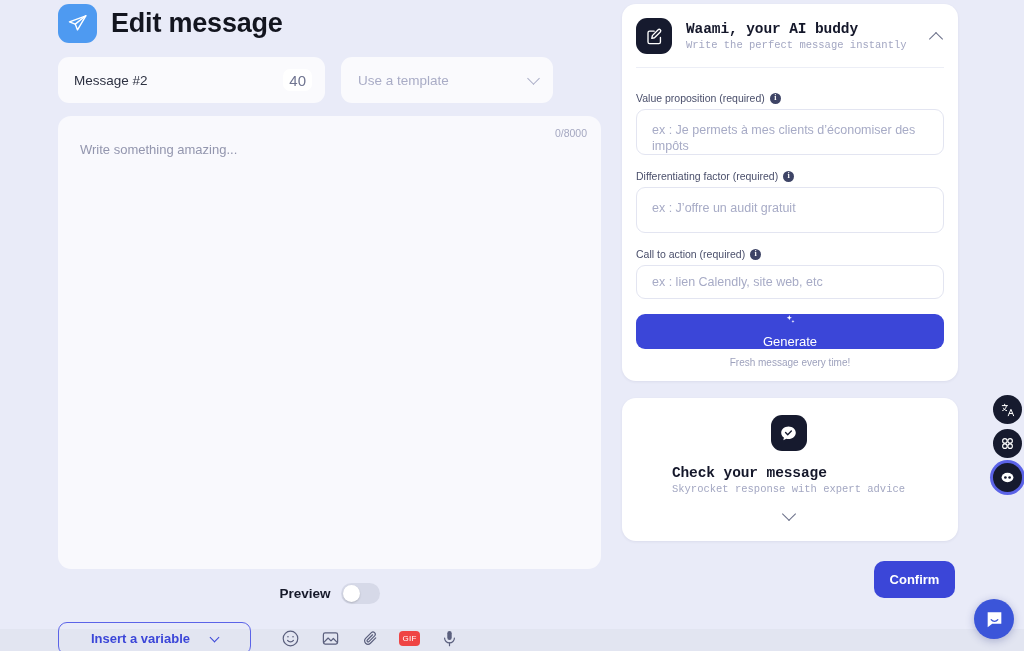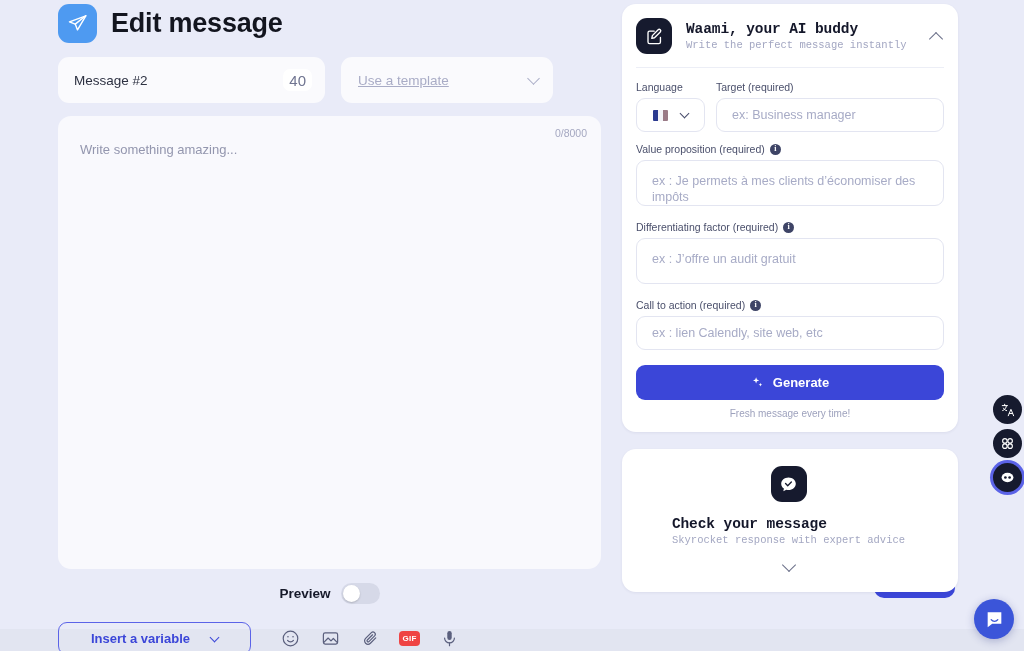--- a/index.html
+++ b/index.html
@@ -98,21 +98,20 @@
     border-radius: 11px;
     display: flex;
     align-items: center;
     justify-content: space-between;
     padding: 0 15px 0 17px;
   }
 
   .template-card .ph {
     font-size: 13.5px;
     color: #a9acc6;
-    text-decoration: underline;
   }
 
   .chev {
     display: inline-block;
     width: 9px; height: 9px;
     border-right: 1.8px solid #a9acc6;
     border-bottom: 1.8px solid #a9acc6;
     transform: rotate(45deg);
     margin-bottom: 4px;
   }
@@ -214,21 +213,21 @@
     cursor: pointer;
     color: #5a5f7d;
   }
 
   .gif-icon {
     width: 21px; height: 15px;
     border-radius: 4px;
     background: #ef4444;
     color: #ffffff;
     font-size: 8px;
-    font-weight: bold;
+    font-weight: normal;
     display: flex; align-items: center; justify-content: center;
     letter-spacing: 0.2px;
   }
 
   .confirm-btn {
     position: absolute;
     left: 874px;
     top: 561px;
     width: 81px;
     height: 37px;
@@ -399,28 +398,29 @@
   .fgroup { margin-top: 11px; }
 
   .gen-btn {
     width: 100%;
     height: 35px;
     border-radius: 9px;
     background: #3b46d8;
     border: none;
     color: #ffffff;
     font-size: 13px;
-    font-weight: bold;
+    font-weight: normal;
     font-family: "Liberation Sans", sans-serif;
     display: flex;
     align-items: center;
     justify-content: center;
     gap: 9px;
     cursor: pointer;
     margin-top: 15px;
+    flex-direction: column;
   }
 
   .gen-note {
     text-align: center;
     font-size: 10px;
     color: #9ea2bd;
     margin-top: 8px;
   }
 
   .panel.second { margin-top: 17px; }
@@ -554,37 +554,20 @@
       </div>
       <div class="panel-txt">
         <div class="panel-title">Waami, your AI buddy</div>
         <div class="panel-sub">Write the perfect message instantly</div>
       </div>
       <div class="panel-chev up"></div>
     </div>
 
     <div class="panel-body">
 
-      <div class="lang-row">
-        <div class="lang-col">
-          <div class="field-label">Language</div>
-          <div class="lang-select">
-            <span class="flag">
-                <i class="b"></i>
-                <i class="w"></i>
-                <i class="r"></i>
-              </span>
-            <span class="chev"></span>
-          </div>
-        </div>
-        <div class="target-col">
-          <div class="field-label">Target (required)</div>
-          <input class="txt-input" type="text" placeholder="ex: Business manager" style="">
-        </div>
-      </div>
 
       <div class="fgroup">
         <div class="field-label">
           <span>Value proposition (required)</span>
           <span class="info-dot">i</span>
         </div>
         <textarea class="txt-area tall" placeholder="ex : Je permets à mes clients d’économiser des impôts" style=""></textarea>
       </div>
 
       <div class="fgroup">

